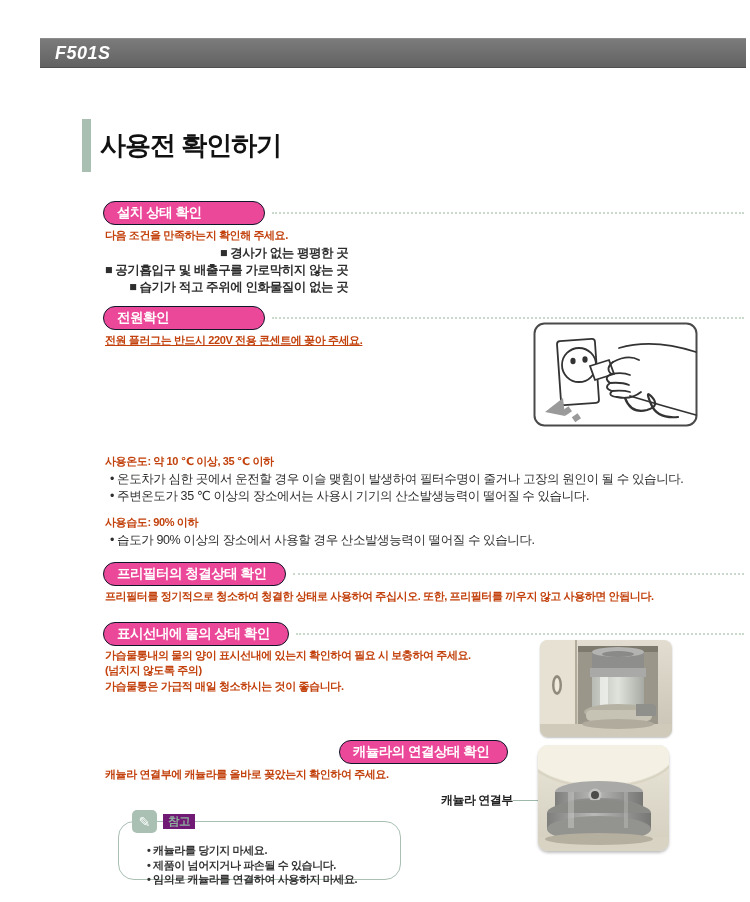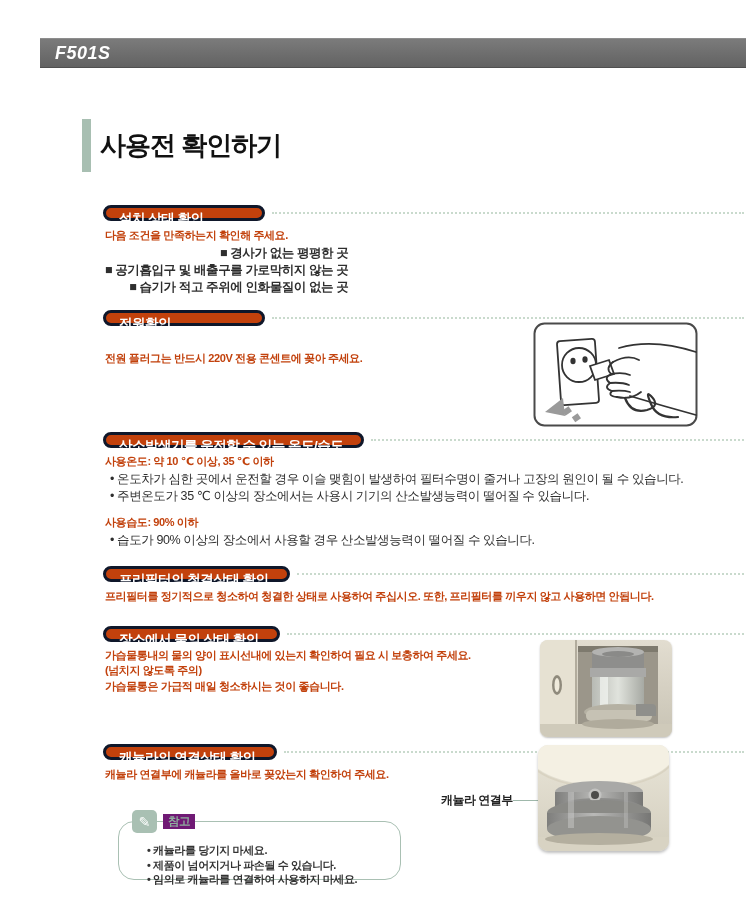--- a/index.html
+++ b/index.html
@@ -18,22 +18,22 @@
     color:#ffffff;font-style:italic;font-weight:bold;font-size:18px;
     padding-left:15px;letter-spacing:.5px;
   }
   
   #title{position:absolute;left:82px;top:119px;display:flex;align-items:center;}
   #title .bar{width:9px;height:53px;background:#a8bfb2;margin-right:9px;}
   #title .txt{font-size:26px;font-weight:bold;color:#111;letter-spacing:-1px;}
   
   .pill-row{position:absolute;left:103px;right:6px;display:flex;align-items:center;height:24px;}
   .pill{
-    box-sizing:border-box;min-width:162px;height:16px;line-height:22px;
-    background:#c2410c;border:3px solid #0f172a;border-radius:13px;
+    box-sizing:border-box;min-width:162px;height:24px;line-height:22px;
+    background:#ec4899;border:1px solid #0f172a;border-radius:13px;
     color:#ffffff;font-weight:bold;font-size:13.5px;letter-spacing:-0.5px;
     padding:0 18px 0 13px;white-space:nowrap;
   }
   .dots{flex:1;border-top:2px dotted #c9dacd;margin-left:7px;height:0;}
   
   .body-line{position:absolute;left:105px;font-size:11px;letter-spacing:-0.4px;color:#c2410c;white-space:nowrap;}
   .b{font-weight:bold;}
   ul.blist{position:absolute;left:105px;margin:0;padding:0;list-style:none;text-align:right;}
   ul.blist li{font-size:12.5px;font-weight:bold;letter-spacing:-0.4px;line-height:17px;color:#2e2e2e;white-space:nowrap;}
   ul.sublist{position:absolute;left:110px;margin:0;padding:0;list-style:none;}
@@ -85,21 +85,21 @@
   <ul class="blist" style="top:245px;">
     <li>■ 경사가 없는 평평한 곳</li>
     <li>■ 공기흡입구 및 배출구를 가로막히지 않는 곳</li>
     <li>■ 습기가 적고 주위에 인화물질이 없는 곳</li>
   </ul>
 
   <div class="pill-row" style="top:306px;">
     <span class="pill">전원확인</span>
     <span class="dots"></span>
   </div>
-  <div class="body-line b" style="top:351px;">전원 플러그는 반드시 220V 전용 콘센트에 꽂아 주세요.</div>
+  <div class="body-line b" style="top:333px;text-decoration:underline;">전원 플러그는 반드시 220V 전용 콘센트에 꽂아 주세요.</div>
 
   <svg id="power-illu" viewBox="0 0 165 105">
     <rect x="1.5" y="1.5" width="162" height="102" rx="10" fill="#ffffff" stroke="#4a4a4a" stroke-width="2"></rect>
 
     <g stroke="#333" fill="#ffffff" stroke-width="1.8">
       <rect x="26" y="18" width="38" height="64" rx="3" transform="rotate(-4 45 50)"></rect>
       <circle cx="46" cy="43" r="17" fill="#fff"></circle>
     </g>
     <ellipse cx="40" cy="39" rx="2.6" ry="3.2" fill="#333"></ellipse>
     <ellipse cx="52" cy="37.5" rx="2.6" ry="3.2" fill="#333"></ellipse>
@@ -119,42 +119,38 @@
 
     <path d="M92 76 Q98 92 114 88 Q128 84 118 74 Q112 68 118 82 Q124 97 145 95" fill="none" stroke="#333" stroke-width="2.2" stroke-linecap="round"></path>
 
     <g fill="#9a9a9a">
       <polygon points="12,90 30,76 32,94"></polygon>
       <rect x="30" y="86" width="8" height="6" transform="rotate(-35 34 89)"></rect>
       <rect x="40" y="93" width="7" height="6" transform="rotate(-35 43 96)"></rect>
     </g>
   </svg>
 
-  <div class="pill-row" style="top:428px;">
-    <span class="pill">산소발생기를 운전할 수 있는 온도/습도</span>
-    <span class="dots"></span>
-  </div>
   <div class="body-line b" style="top:454px;">사용온도: 약 10 ℃ 이상, 35 ℃ 이하</div>
   <ul class="sublist" style="top:471px;">
     <li>• 온도차가 심한 곳에서 운전할 경우 이슬 맺힘이 발생하여 필터수명이 줄거나 고장의 원인이 될 수 있습니다.</li>
     <li>• 주변온도가 35 ℃ 이상의 장소에서는 사용시 기기의 산소발생능력이 떨어질 수 있습니다.</li>
   </ul>
   <div class="body-line b" style="top:515px;">사용습도: 90% 이하</div>
   <ul class="sublist" style="top:532px;">
     <li>• 습도가 90% 이상의 장소에서 사용할 경우 산소발생능력이 떨어질 수 있습니다.</li>
   </ul>
 
   <div class="pill-row" style="top:562px;">
     <span class="pill">프리필터의 청결상태 확인</span>
     <span class="dots"></span>
   </div>
   <div class="body-line b" style="top:589px;">프리필터를 정기적으로 청소하여 청결한 상태로 사용하여 주십시오. 또한, 프리필터를 끼우지 않고 사용하면 안됩니다.</div>
 
   <div class="pill-row" style="top:622px;">
-    <span class="pill">장소에서 물의 상태 확인</span>
+    <span class="pill">표시선내에 물의 상태 확인</span>
     <span class="dots"></span>
   </div>
   <div class="body-line b" style="top:648px;">가습물통내의 물의 양이 표시선내에 있는지 확인하여 필요 시 보충하여 주세요.</div>
   <div class="body-line b" style="top:663px;">(넘치지 않도록 주의)</div>
   <div class="body-line b" style="top:679px;">가습물통은 가급적 매일 청소하시는 것이 좋습니다.</div>
 
   <svg id="tank-photo" viewBox="0 0 132 97">
     <defs>
       <linearGradient id="tankbg" x1="0" y1="0" x2="0" y2="1">
         <stop offset="0" stop-color="#e2ddd0"></stop>
@@ -182,21 +178,21 @@
     <rect x="52" y="37" width="52" height="33" fill="url(#cyl)" opacity="0.95"></rect>
     <rect x="60" y="37" width="8" height="33" fill="#f4f6f2" opacity="0.7"></rect>
 
     <ellipse cx="78" cy="72" rx="34" ry="8" fill="#b5b1a3"></ellipse>
     <rect x="46" y="70" width="66" height="11" rx="5" fill="#c6c2b4"></rect>
     <path d="M96 64 h16 a4 4 0 0 1 4 4 v8 h-20 Z" fill="#8f8f8b"></path>
     <rect x="0" y="84" width="132" height="13" fill="#cfcaba"></rect>
     <ellipse cx="78" cy="84" rx="36" ry="5" fill="#b0ab9c"></ellipse>
   </svg>
 
-  <div class="pill-row" style="top:740px;">
+  <div class="pill-row" style="top:740px;flex-direction:column;">
     <span class="pill">캐뉼라의 연결상태 확인</span>
     <span class="dots"></span>
   </div>
   <div class="body-line b" style="top:767px;">캐뉼라 연결부에 캐뉼라를 올바로 꽂았는지 확인하여 주세요.</div>
 
   <div id="callout-label">캐뉼라 연결부</div>
   <div id="callout-line"></div>
 
   <svg id="cannula-photo" viewBox="0 0 131 106">
     <defs>

